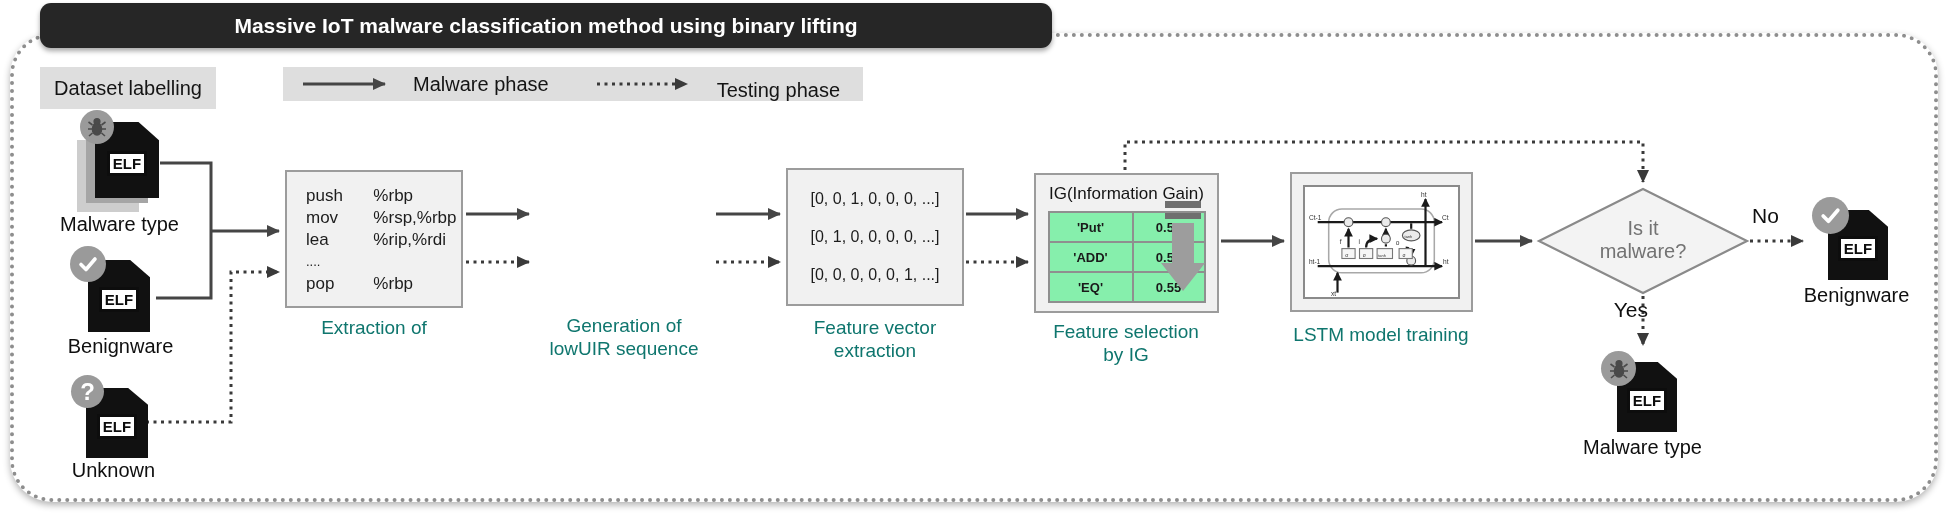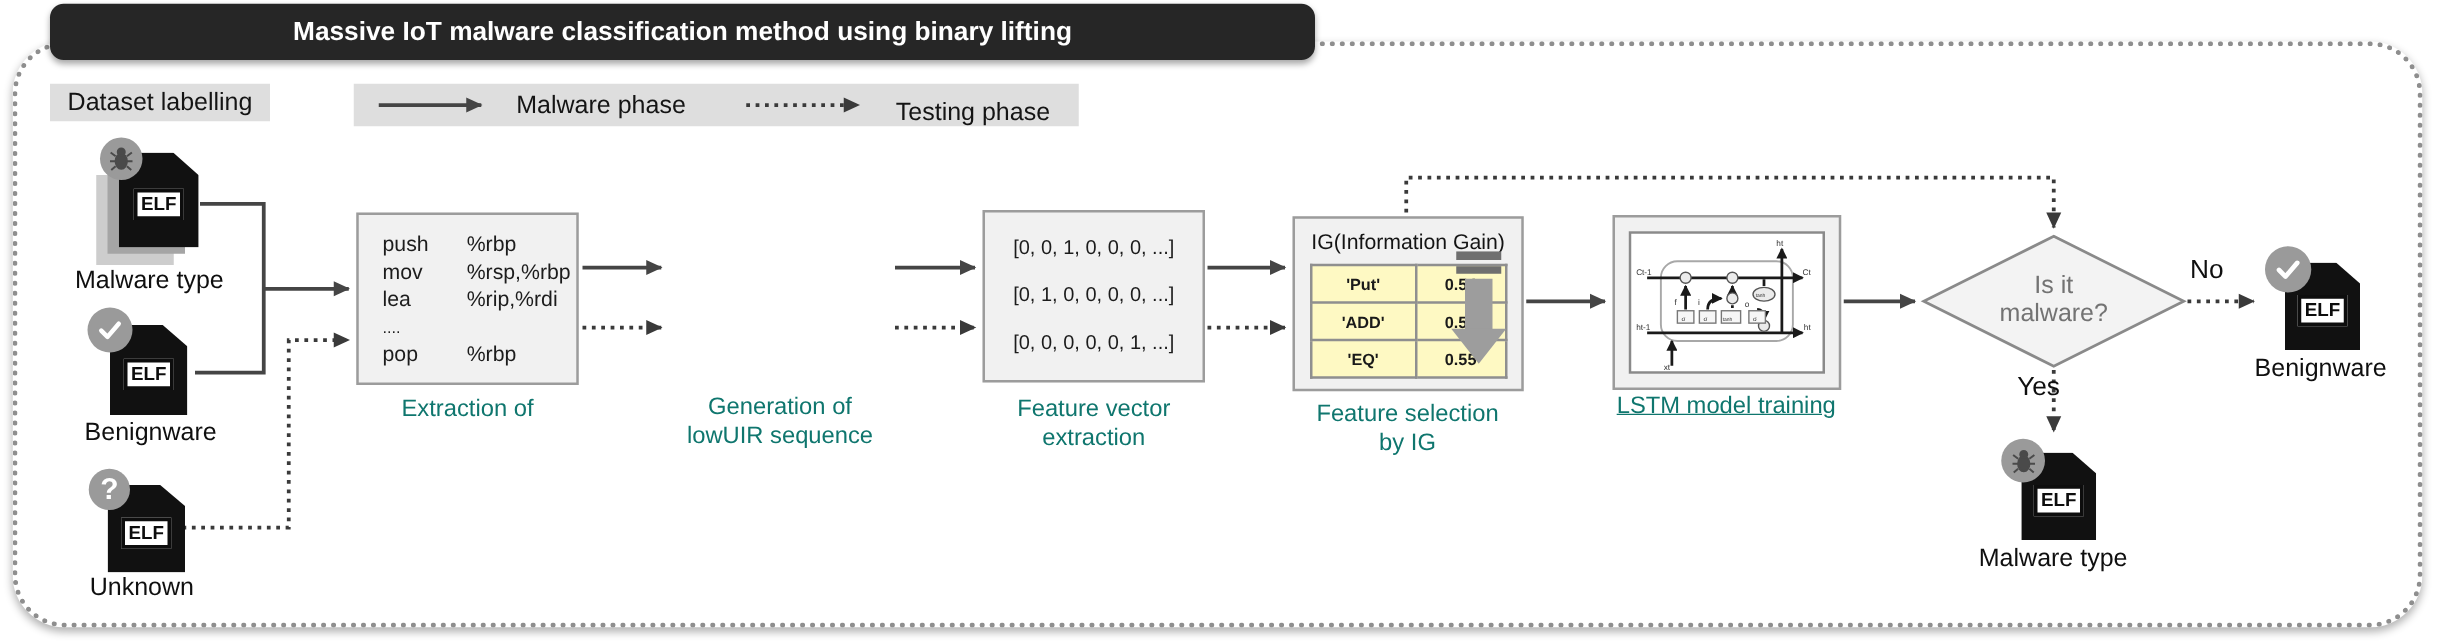--- a/index.html
+++ b/index.html
@@ -42,21 +42,21 @@
   }
   .seq-text { padding:15px 8px 0 12px; font-size:16px; line-height:21px; color:#1c1c1c; }
   .seq-text p { margin:0 0 16px 0; }
   .vec-col {
     height:100%; display:flex; flex-direction:column; justify-content:space-evenly;
     align-items:center; font-size:16px; color:#1c1c1c; box-sizing:border-box;
   }
   .ig-title { text-align:center; font-size:17px; margin-top:9px; color:#141414; }
   table.ig { border-collapse:collapse; margin:7px auto 0 auto; }
   table.ig td {
-    border:2px solid #8f8f8f; background:#fef9c3; text-align:center;
+    border:2px solid #8f8f8f; background:#86efac; text-align:center;
     font-weight:bold; font-size:13px; color:#1a1a1a; padding:0;
   }
   table.ig td.k { width:82px; height:28px; }
   table.ig td.v { width:70px; height:28px; }
   .ig-arrow { position:absolute; right:5px; top:26px; z-index:3; }
   .lstm-inner {
     position:absolute; left:11px; top:11px; right:11px; bottom:11px;
     background:#ffffff; border:2px solid #8a8a8a;
   }
   
@@ -87,21 +87,21 @@
 <body>
 
 <div class="canvas">
 
   <div class="outer-frame"></div>
 
   <div class="title-bar">
     <span>Massive IoT malware classification method using binary lifting</span>
   </div>
 
-  <div class="tag center" style="left:40px; top:67px; width:176px; height:30px;">
+  <div class="tag center" style="left:40px; top:67px; width:176px; height:42px;">
     <span>Dataset labelling</span>
   </div>
   <div class="tag" style="left:283px; top:67px; width:580px; height:34px; padding-left:18px; box-sizing:border-box;">
     <svg width="100" height="14">
       <line x1="2" y1="7" x2="84" y2="7" stroke="#454545" stroke-width="3" marker-end="url(#mSolid)"></line>
     </svg>
     <span style="margin-left:12px;">Malware phase</span>
     <svg width="110" height="14" style="margin-left:46px;">
       <line x1="2" y1="7" x2="92" y2="7" stroke="#3a3a3a" stroke-width="3" stroke-dasharray="3 4.5" marker-end="url(#mDot)"></line>
     </svg>
@@ -289,21 +289,21 @@
             <text x="79" y="53">o</text>
           <text x="87" y="46" font-size="3.6">tanh</text>
           <text x="33" y="63.5" font-size="4.6">σ</text>
             <text x="49" y="63.5" font-size="4.6">σ</text>
           <text x="63" y="63.5" font-size="3.6">tanh</text>
             <text x="85" y="63.5" font-size="4.6">σ</text>
         </g>
       </svg>
     </div>
   </div>
-  <div class="caption" style="left:1281px; top:313px;text-decoration:underline;">
+  <div class="caption" style="left:1281px; top:323px;">
     <div>LSTM model training</div>
   </div>
 
   <div class="diamond-text">
     <div>Is it</div>
     <div>malware?</div>
   </div>
   <div class="small-label" style="left:1752px; top:204px;">No</div>
   <div class="small-label" style="left:1588px; top:298px; text-align:right;">Yes</div>
 

